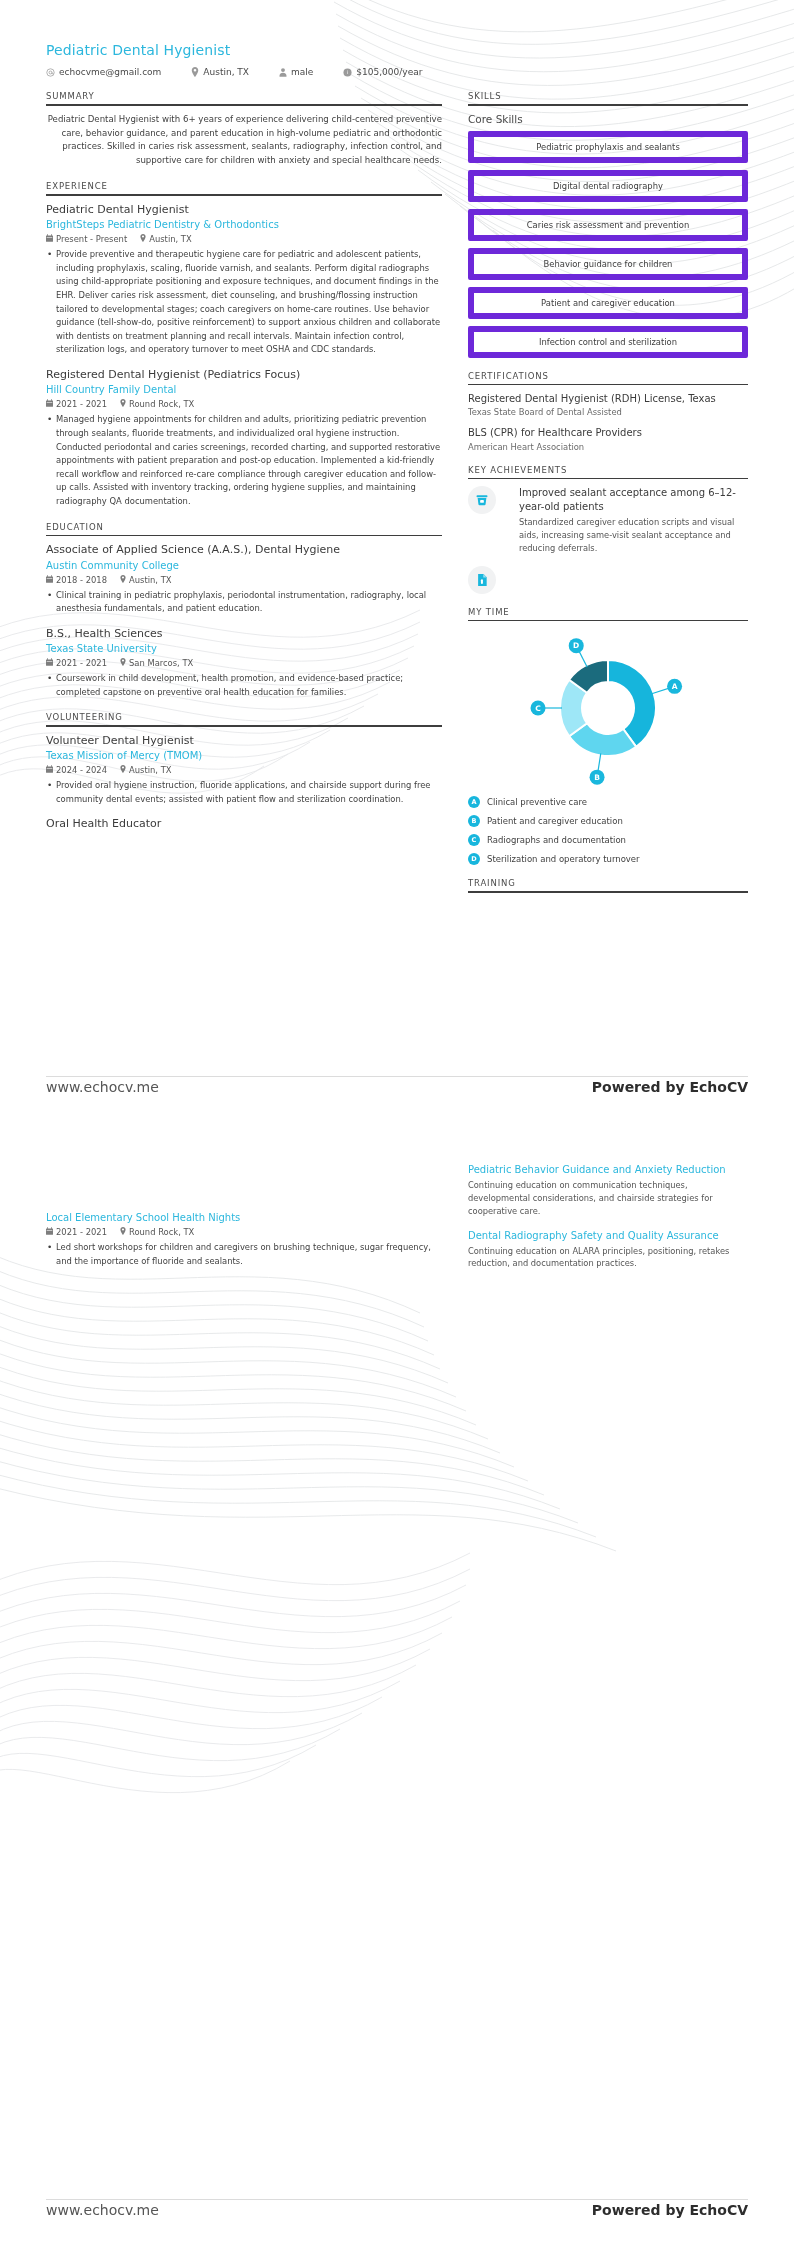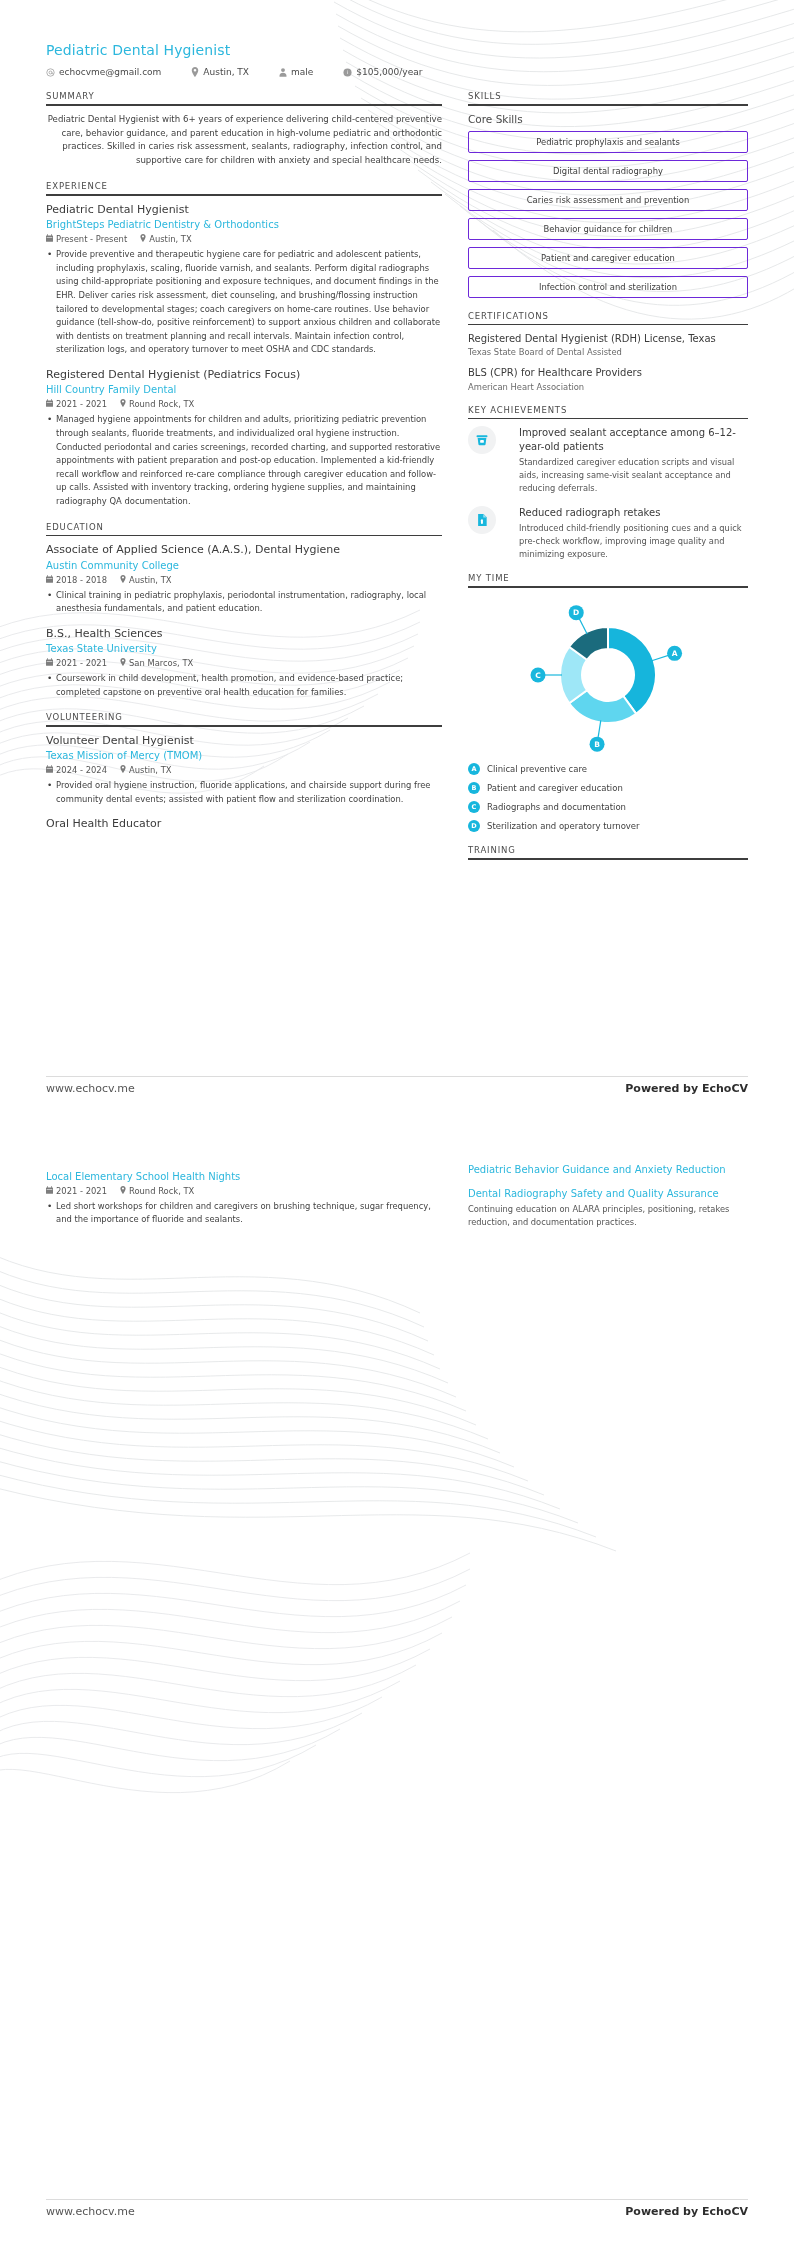--- a/index.html
+++ b/index.html
@@ -118,21 +118,21 @@
   }
 
   
   .skill-group-label {
     font-size: 10.5px;
     color: #4a4a4a;
     margin-bottom: 6px;
   }
   .pill {
     display: block;
-    border: 1px solid #6d28d9;
+    border: 6px solid #6d28d9;
     border-radius: 2px;
     padding: 5px 9px;
     font-size: 8.4px;
     color: #3c3c3c;
     margin-bottom: 7px;
     background: transparent;
     text-align: center;
   }
 
   
@@ -168,21 +168,21 @@
   }
 
   
   .footer {
     position: absolute;
     left: 46px; right: 46px; bottom: 28px;
     z-index: 3;
     display: flex;
     justify-content: space-between;
     align-items: center;
-    font-size: 11px;
+    font-size: 14px;
   }
   .footer-left { color: #555; }
   .footer-right { color: #2d2d2d; font-weight: bold; }
   .footer-rule {
     position: absolute;
     left: 46px; right: 46px; bottom: 46px;
     height: 1px; background: #dcdcdc; z-index: 3;
   }
 </style>
 </head>
@@ -499,24 +499,20 @@
           </div>
 
           <div class="ka">
             <div class="ka-icon">
               <svg width="14" height="14" viewBox="0 0 18 18" fill="#19b7dd">
                 <path d="M4 1.4h7l4 4v11.2H4z"></path>
                 <path d="M10.6 1.4v4.3h4.3" fill="#fff" opacity=".55"></path>
                 <rect x="7.6" y="8" width="2.6" height="6" rx="1.3" fill="#fff"></rect>
               </svg>
             </div>
-            <div class="ka-body">
-              <div class="ka-title">Reduced radiograph retakes</div>
-              <div class="ka-desc">Introduced child-friendly positioning cues and a quick pre-check workflow, improving image quality and minimizing exposure.</div>
-            </div>
           </div>
         </div>
 
         <div class="sec">
           <div class="sec-title">MY TIME</div>
           <div class="sec-rule"></div>
 
           <div class="donut-wrap">
             <svg id="donut-svg" width="260" height="150" viewBox="0 0 260 150">
                 <path d="M 130 24 A 48 48 0 0 1 158.21369211003872 110.83281572999748 L 145.28241655960431 93.03444185374863 A 26 26 0 0 0 130 46 Z" fill="#16b5dc" stroke="#ffffff" stroke-width="2"></path>
@@ -644,20 +640,21 @@
           </div>
           <ul class="bullets">
             <li>Led short workshops for children and caregivers on brushing technique, sugar frequency, and the importance of fluoride and sealants.</li>
           </ul>
         </div>
       </div>
 
       <div class="col-right">
         <div class="cert">
           <div class="entry-org" style="margin-top:0;">Pediatric Behavior Guidance and Anxiety Reduction</div>
+          <div class="ka-desc">Continuing education on communication techniques, developmental considerations, and chairside strategies for cooperative care.</div>
         </div>
         <div class="cert" style="margin-top:11px;">
           <div class="entry-org" style="margin-top:0;">Dental Radiography Safety and Quality Assurance</div>
           <div class="ka-desc">Continuing education on ALARA principles, positioning, retakes reduction, and documentation practices.</div>
         </div>
       </div>
 
     </div>
   </div>
 

